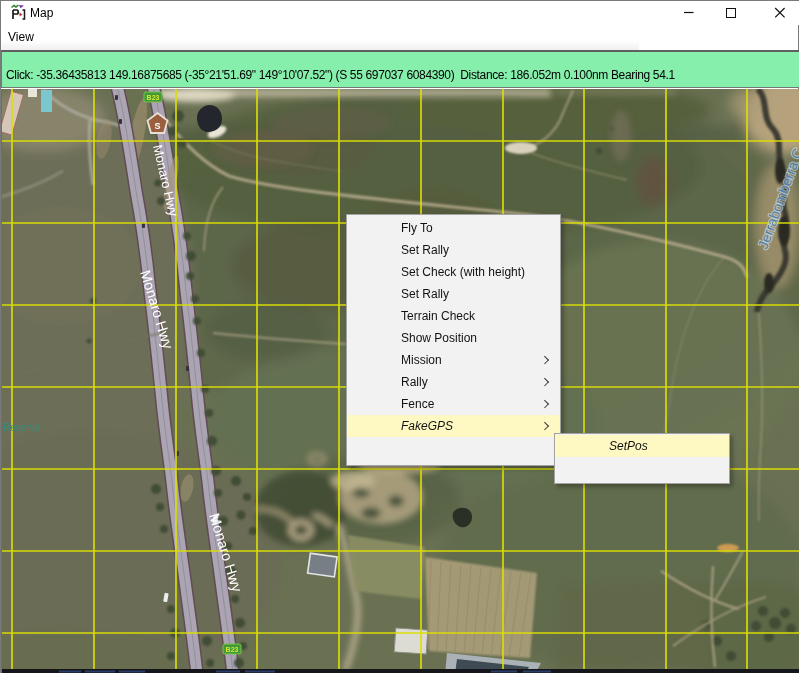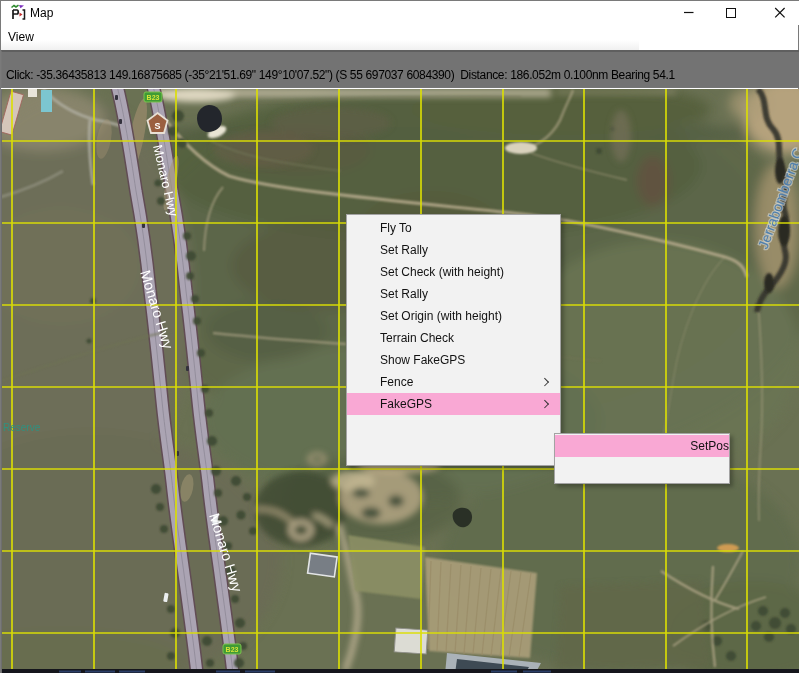--- a/index.html
+++ b/index.html
@@ -4,30 +4,30 @@
 <style>
   html,body{margin:0;padding:0;}
   body{width:799px;height:673px;overflow:hidden;font-family:"Liberation Sans",sans-serif;background:#fff;}
   #win{position:absolute;left:0;top:0;width:799px;height:673px;border-left:1px solid #7a7a7a;border-top:1px solid #7a7a7a;border-right:1px solid #7a7a7a;box-sizing:border-box;}
   #titlebar{position:absolute;left:0;top:0;width:799px;height:24px;background:#fff;}
   #ticon{position:absolute;left:9px;top:3px;width:16px;height:16px;}
   #ttext{position:absolute;left:29px;top:5px;font-size:12px;color:#000;}
   .capbtn{position:absolute;top:0;width:46px;height:24px;}
   #menubar{position:absolute;left:0;top:24px;width:638px;height:25px;background:linear-gradient(#fff 60%,#f0f0f0);}
   #mview{position:absolute;left:7px;top:5px;font-size:12px;color:#000;}
-  #clickbar{position:absolute;left:0;top:49px;width:799px;height:38px;background:#737373;border:1px solid #767676;border-top:2px solid #5f5f5f;box-sizing:border-box;}
+  #clickbar{position:absolute;left:0;top:49px;width:799px;height:38px;background:#86efac;border:1px solid #767676;border-top:2px solid #5f5f5f;box-sizing:border-box;}
   #clicktext{position:absolute;left:4px;top:16px;font-size:12px;letter-spacing:-0.35px;color:#000;white-space:nowrap;}
   #map{position:absolute;left:0;top:88px;width:799px;height:585px;background:#6a7153;overflow:hidden;}
   
   #ctx{position:absolute;left:345px;top:213px;width:215px;height:252px;background:#f2f2f2;border:1px solid #a3a3a3;box-sizing:border-box;box-shadow:3px 3px 4px rgba(0,0,0,0.28);}
-  .mi{position:relative;height:22px;line-height:22px;padding-left:33px;font-size:12px;color:#121212;}
+  .mi{position:relative;height:22px;line-height:22px;padding-left:54px;font-size:12px;color:#121212;}
   .mi .arr{position:absolute;right:13px;top:7.5px;width:4.5px;height:4.5px;border-top:1.3px solid #333;border-right:1.3px solid #333;transform:rotate(45deg);}
-  .hl{background:#f9a8d4;}
+  .hl{background:#fef9c3;font-style:italic;}
   #ctx .pad{height:2px;}
-  #sub{position:absolute;left:553px;top:432px;width:176px;height:51px;background:#f2f2f2;border:1px solid #a3a3a3;box-sizing:border-box;box-shadow:3px 3px 4px rgba(0,0,0,0.28);text-align:right;}
+  #sub{position:absolute;left:553px;top:432px;width:176px;height:51px;background:#f2f2f2;border:1px solid #a3a3a3;box-sizing:border-box;box-shadow:3px 3px 4px rgba(0,0,0,0.28);}
   #sub .pad{height:1px;}
 </style>
 </head>
 <body>
 <div id="win">
   <div id="titlebar">
     <svg id="ticon" viewBox="0 0 16 16">
       <path d="M1.5,3.5 L4,1.5 L6,3 L8.5,1.2" fill="none" stroke="#2e8b2e" stroke-width="1.6"></path>
       <path d="M9,1 L14,1.6 L10.5,4.2 Z" fill="#7b2fbe"></path>
       <path d="M3,6 L3,15 M3,6 L7,6 C8.6,6 8.6,10 7,10 L3,10" fill="none" stroke="#1a1a1a" stroke-width="1.7"></path>
@@ -321,23 +321,24 @@
       <rect x="0" y="88" width="1" height="585" fill="#6e6e6e"></rect>
       <rect x="798" y="88" width="1" height="585" fill="#6e6e6e"></rect>
     </svg>
   </div>
   <div id="ctx">
     <div class="pad"></div>
     <div class="mi">Fly To</div>
     <div class="mi">Set Rally</div>
     <div class="mi">Set Check (with height)</div>
     <div class="mi">Set Rally</div>
-    <div class="mi">Set Origin (with height)</div>
     <div class="mi">Terrain Check</div>
-    <div class="mi">Show FakeGPS</div>
+    <div class="mi">Show Position</div>
+    <div class="mi">Mission<span class="arr"></span></div>
+    <div class="mi">Rally<span class="arr"></span></div>
     <div class="mi">Fence<span class="arr"></span></div>
     <div class="mi hl">FakeGPS<span class="arr"></span></div>
   </div>
   <div id="sub">
     <div class="pad"></div>
     <div class="mi hl">SetPos</div>
   </div>
 </div>
 
 </body></html>

